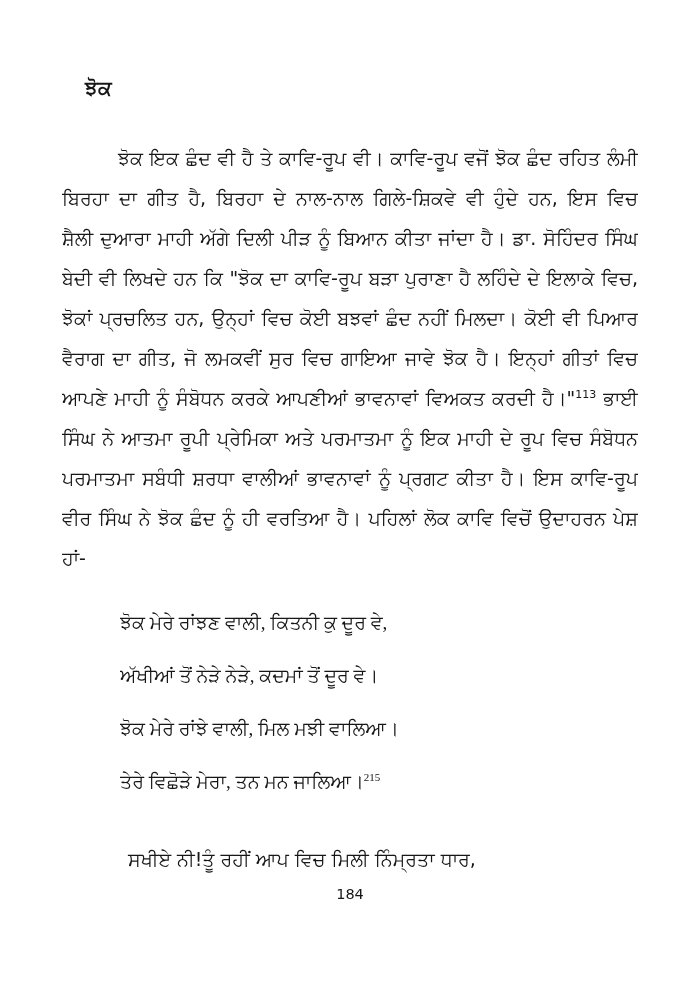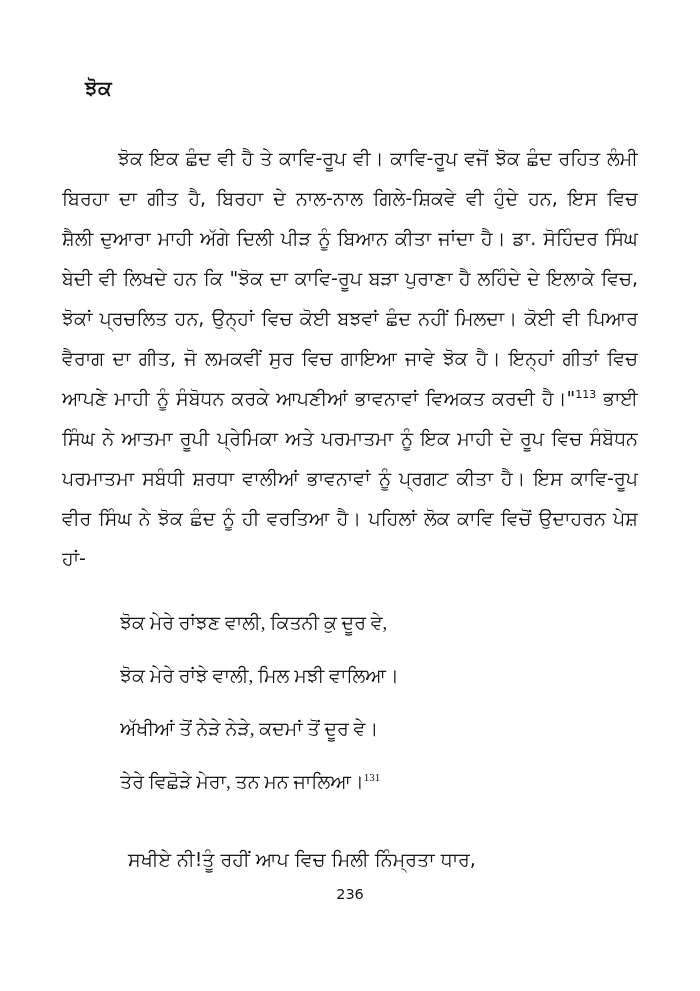--- a/index.html
+++ b/index.html
@@ -110,22 +110,22 @@
     <p class="pline">ਵੈਰਾਗ ਦਾ ਗੀਤ, ਜੋ ਲਮਕਵੀਂ ਸੁਰ ਵਿਚ ਗਾਇਆ ਜਾਵੇ ਝੋਕ ਹੈ। ਇਨ੍ਹਾਂ ਗੀਤਾਂ ਵਿਚ ਪ੍ਰੇਮਕਾ</p>
     <p class="pline"><span>ਆਪਣੇ ਮਾਹੀ ਨੂੰ ਸੰਬੋਧਨ ਕਰਕੇ ਆਪਣੀਆਂ ਭਾਵਨਾਵਾਂ ਵਿਅਕਤ ਕਰਦੀ ਹੈ।"</span><sup class="fn">113</sup> <span>ਭਾਈ ਵੀਰ</span></p>
     <p class="pline">ਸਿੰਘ ਨੇ ਆਤਮਾ ਰੂਪੀ ਪ੍ਰੇਮਿਕਾ ਅਤੇ ਪਰਮਾਤਮਾ ਨੂੰ ਇਕ ਮਾਹੀ ਦੇ ਰੂਪ ਵਿਚ ਸੰਬੋਧਨ ਕਰਕੇ</p>
     <p class="pline">ਪਰਮਾਤਮਾ ਸਬੰਧੀ ਸ਼ਰਧਾ ਵਾਲੀਆਂ ਭਾਵਨਾਵਾਂ ਨੂੰ ਪ੍ਰਗਟ ਕੀਤਾ ਹੈ। ਇਸ ਕਾਵਿ-ਰੂਪ ਵਿਚ ਭਾਈ</p>
     <p class="pline">ਵੀਰ ਸਿੰਘ ਨੇ ਝੋਕ ਛੰਦ ਨੂੰ ਹੀ ਵਰਤਿਆ ਹੈ। ਪਹਿਲਾਂ ਲੋਕ ਕਾਵਿ ਵਿਚੋਂ ਉਦਾਹਰਨ ਪੇਸ਼ ਕਰਦੇ</p>
     <p class="pline no-just">ਹਾਂ-</p>
   </div>
 
   <div class="verse">
     <p class="vline">ਝੋਕ ਮੇਰੇ ਰਾਂਝਣ ਵਾਲੀ, ਕਿਤਨੀ ਕੁ ਦੂਰ ਵੇ,</p>
+    <p class="vline">ਅੱਖੀਆਂ ਤੋਂ ਨੇੜੇ ਨੇੜੇ, ਕਦਮਾਂ ਤੋਂ ਦੂਰ ਵੇ।</p>
     <p class="vline">ਝੋਕ ਮੇਰੇ ਰਾਂਝੇ ਵਾਲੀ, ਮਿਲ ਮਝੀ ਵਾਲਿਆ।</p>
-    <p class="vline">ਅੱਖੀਆਂ ਤੋਂ ਨੇੜੇ ਨੇੜੇ, ਕਦਮਾਂ ਤੋਂ ਦੂਰ ਵੇ।</p>
-    <p class="vline"><span>ਤੇਰੇ ਵਿਛੋੜੇ ਮੇਰਾ, ਤਨ ਮਨ ਜਾਲਿਆ।</span><sup class="fn">131</sup></p>
+    <p class="vline"><span>ਤੇਰੇ ਵਿਛੋੜੇ ਮੇਰਾ, ਤਨ ਮਨ ਜਾਲਿਆ।</span><sup class="fn">215</sup></p>
   </div>
 
   <p class="closing">ਸਖੀਏ ਨੀ!ਤੂੰ ਰਹੀਂ ਆਪ ਵਿਚ ਮਿਲੀ ਨਿੰਮ੍ਰਤਾ ਧਾਰ,</p>
 
-  <div class="page-number">236</div>
+  <div class="page-number">184</div>
 
 </div>
 
 </body></html>

